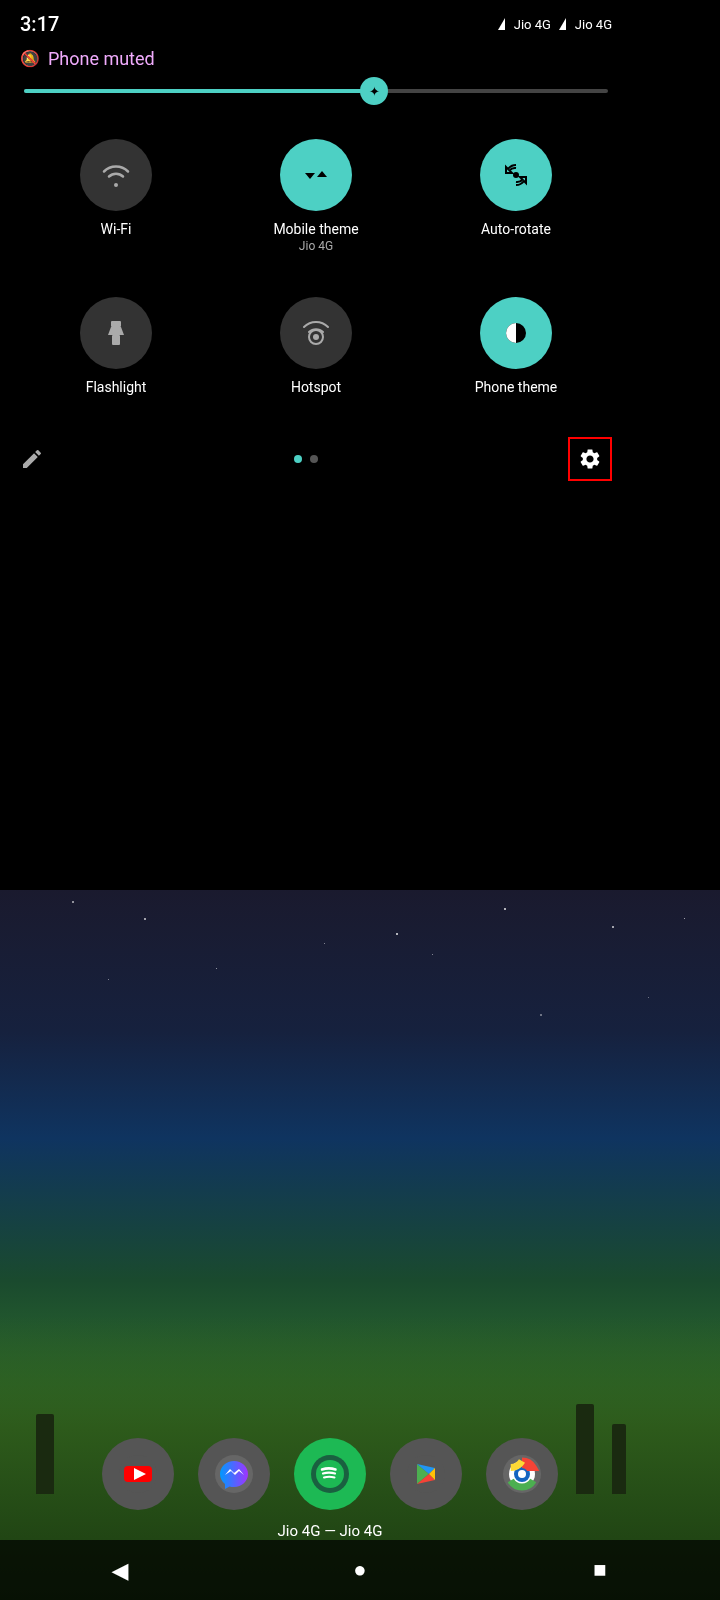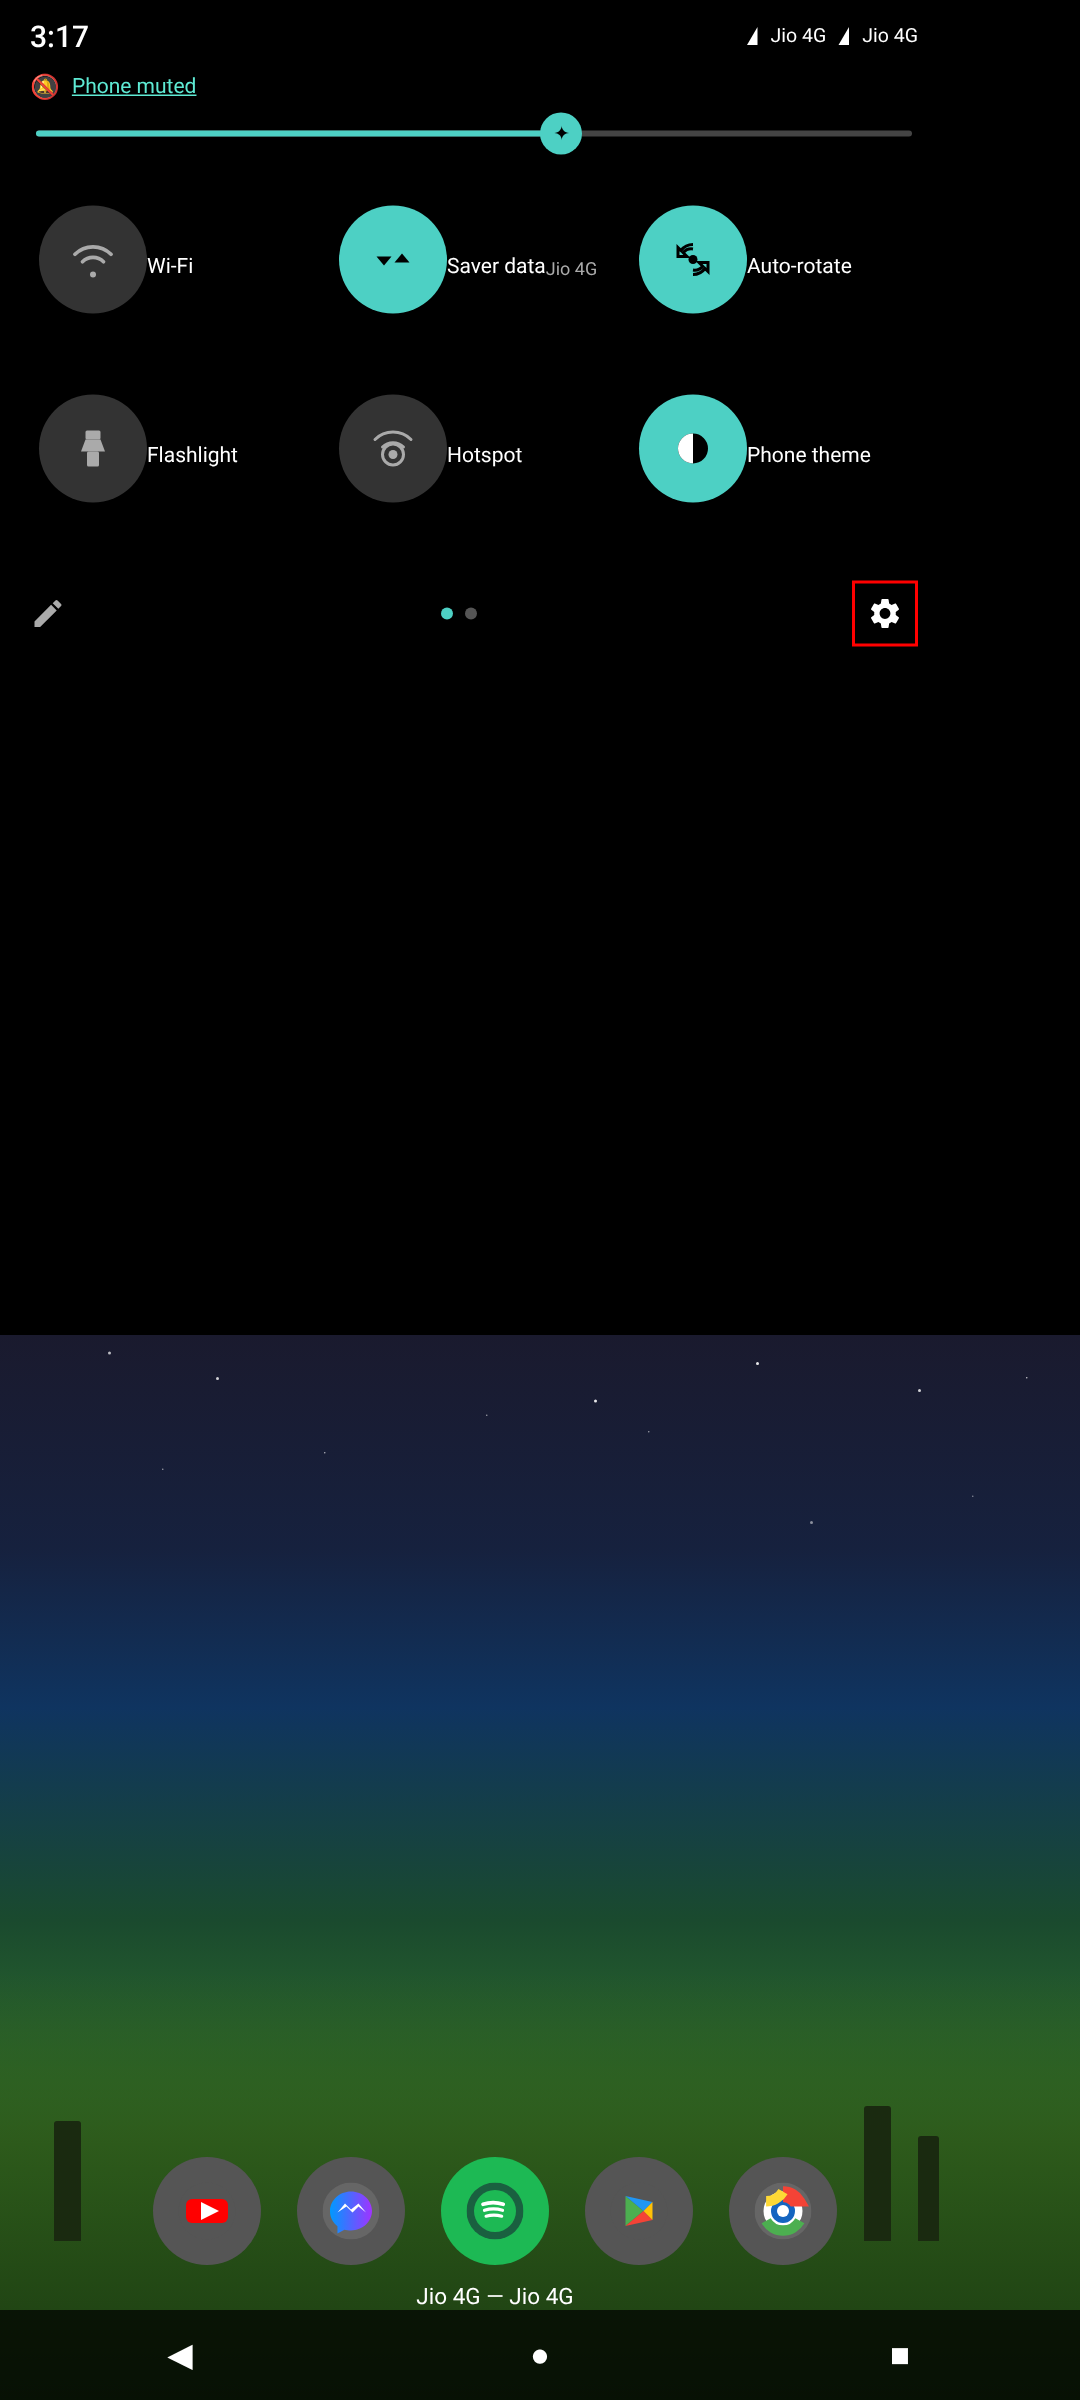--- a/index.html
+++ b/index.html
@@ -70,23 +70,22 @@
 
     
     .notif-bar {
       display: flex;
       align-items: center;
       padding: 4px 20px 8px 20px;
       gap: 8px;
     }
 
     .notif-bar-text {
-      color: #5eead4;
-      font-size: 14px;
-      text-decoration: underline;
+      color: #f0abfc;
+      font-size: 18px;
     }
 
     
     .brightness-row {
       padding: 12px 24px 16px 24px;
       display: flex;
       align-items: center;
     }
 
     .brightness-slider-container {
@@ -127,21 +126,21 @@
     
     .tiles-grid {
       display: grid;
       grid-template-columns: repeat(3, 1fr);
       gap: 0;
       padding: 10px 16px;
     }
 
     .tile {
       display: flex;
-      flex-direction: row;
+      flex-direction: column;
       align-items: center;
       padding: 20px 10px 24px 10px;
       cursor: pointer;
     }
 
     .tile-icon-circle {
       width: 72px;
       height: 72px;
       border-radius: 50%;
       background: #333;
@@ -346,21 +345,21 @@
       <span class="tile-label">Wi-Fi</span>
     </div>
 
     <div class="tile">
       <div class="tile-icon-circle active">
         <svg width="36" height="36" viewBox="0 0 36 36">
           <path d="M12 22l-5-6h10z" fill="#000"></path>
           <path d="M24 14l5 6H19z" fill="#000"></path>
         </svg>
       </div>
-      <span class="tile-label">Saver data</span>
+      <span class="tile-label">Mobile theme</span>
       <span class="tile-sublabel">Jio 4G</span>
     </div>
 
 
     <div class="tile">
       <div class="tile-icon-circle active">
         <svg width="36" height="36" viewBox="0 0 36 36">
           <path d="M18 8a10 10 0 00-8 4l-2-2v6h6l-2.5-2.5A7 7 0 0118 11" stroke="#000" stroke-width="2" fill="none"></path>
           <path d="M18 28a10 10 0 008-4l2 2v-6h-6l2.5 2.5A7 7 0 0118 25" stroke="#000" stroke-width="2" fill="none"></path>
           <circle cx="18" cy="18" r="3" fill="#000"></circle>

